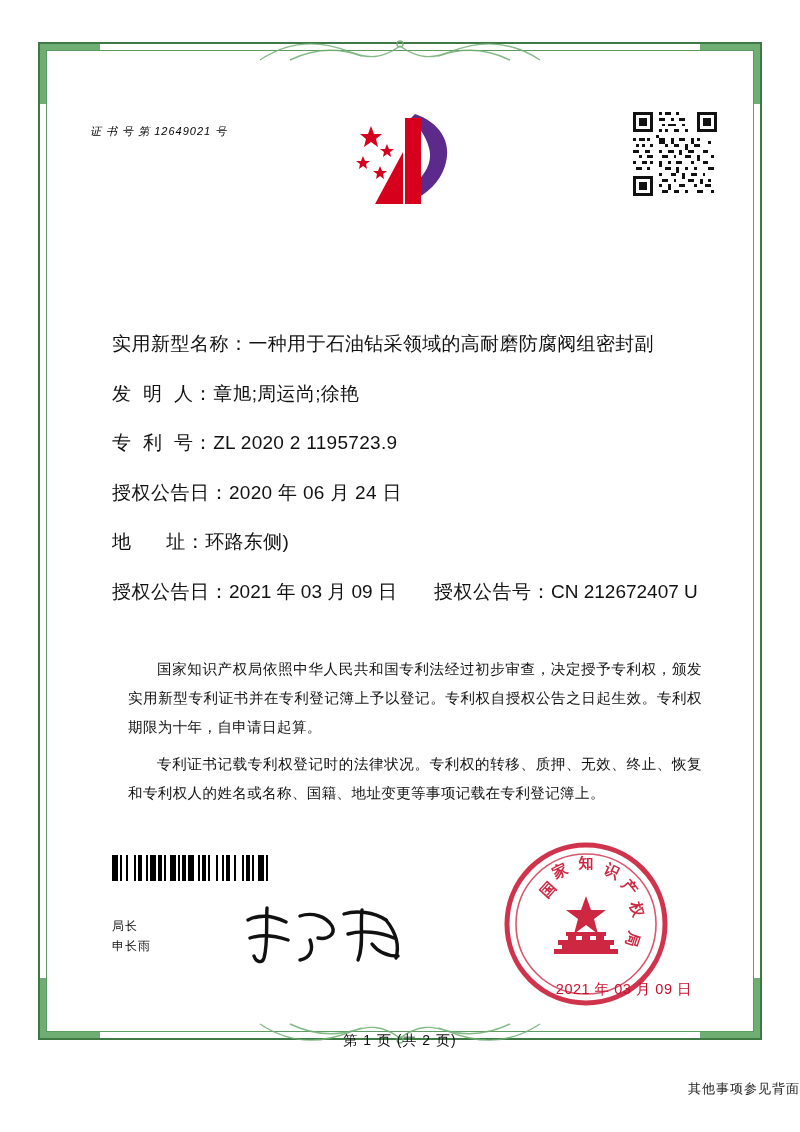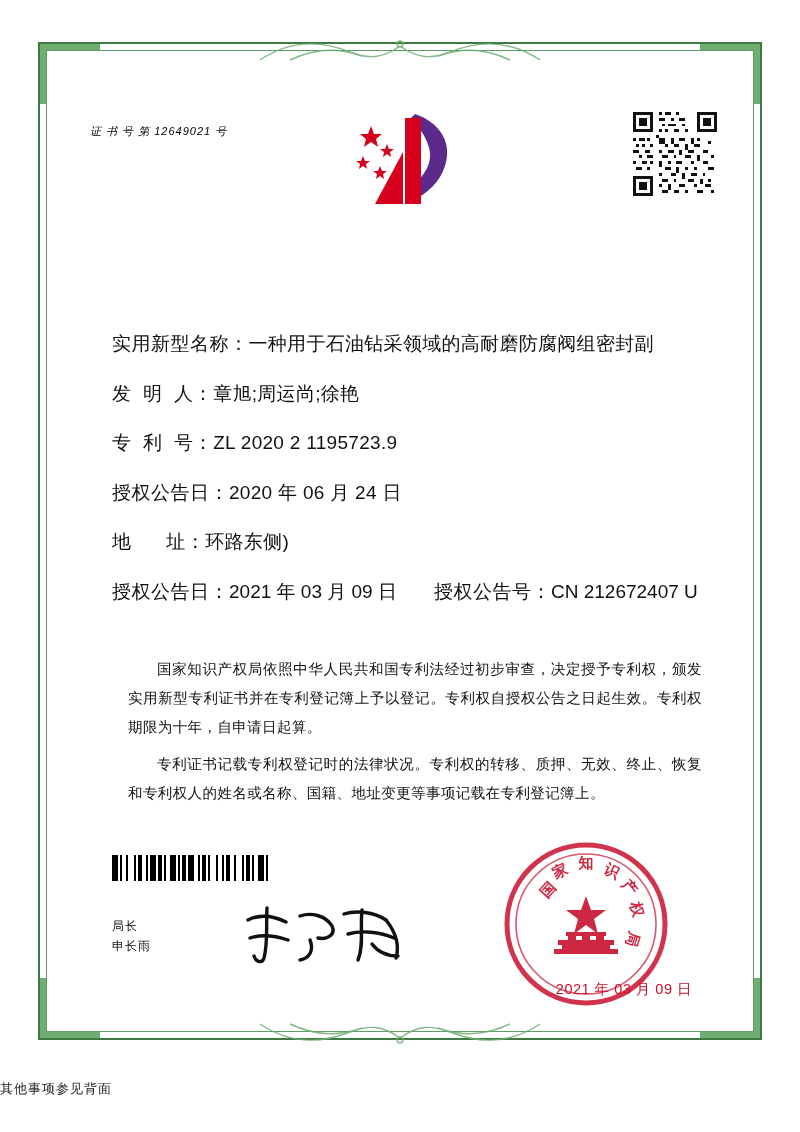--- a/index.html
+++ b/index.html
@@ -225,21 +225,21 @@
     text-align: center;
     font-size: 14px;
     color: #111;
     letter-spacing: 1px;
   }
   .footnote {
     position: absolute;
     left: 0;
     right: 0;
     top: 1080px;
-    text-align: left;
+    text-align: right;
     font-size: 13px;
     color: #222;
     letter-spacing: 1px;
   }
 </style>
 </head>
 <body>
 
 <div class="page">
 
@@ -517,14 +517,15 @@
       <text x="84" y="28" text-anchor="middle">知</text>
       <text x="84" y="30" text-anchor="middle" transform="rotate(26 84 84)">识</text>
       <text x="84" y="32" text-anchor="middle" transform="rotate(50 84 84)">产</text>
       <text x="84" y="36" text-anchor="middle" transform="rotate(74 84 84)">权</text>
       <text x="84" y="40" text-anchor="middle" transform="rotate(108 84 84)">局</text>
     </g>
   </svg>
 
   <div class="seal-date">2021 年 03 月 09 日</div>
 
+  <div class="page-no">第 1 页 (共 2 页)</div>
   <div class="footnote">其他事项参见背面</div>
 </div>
 
 </body></html>

